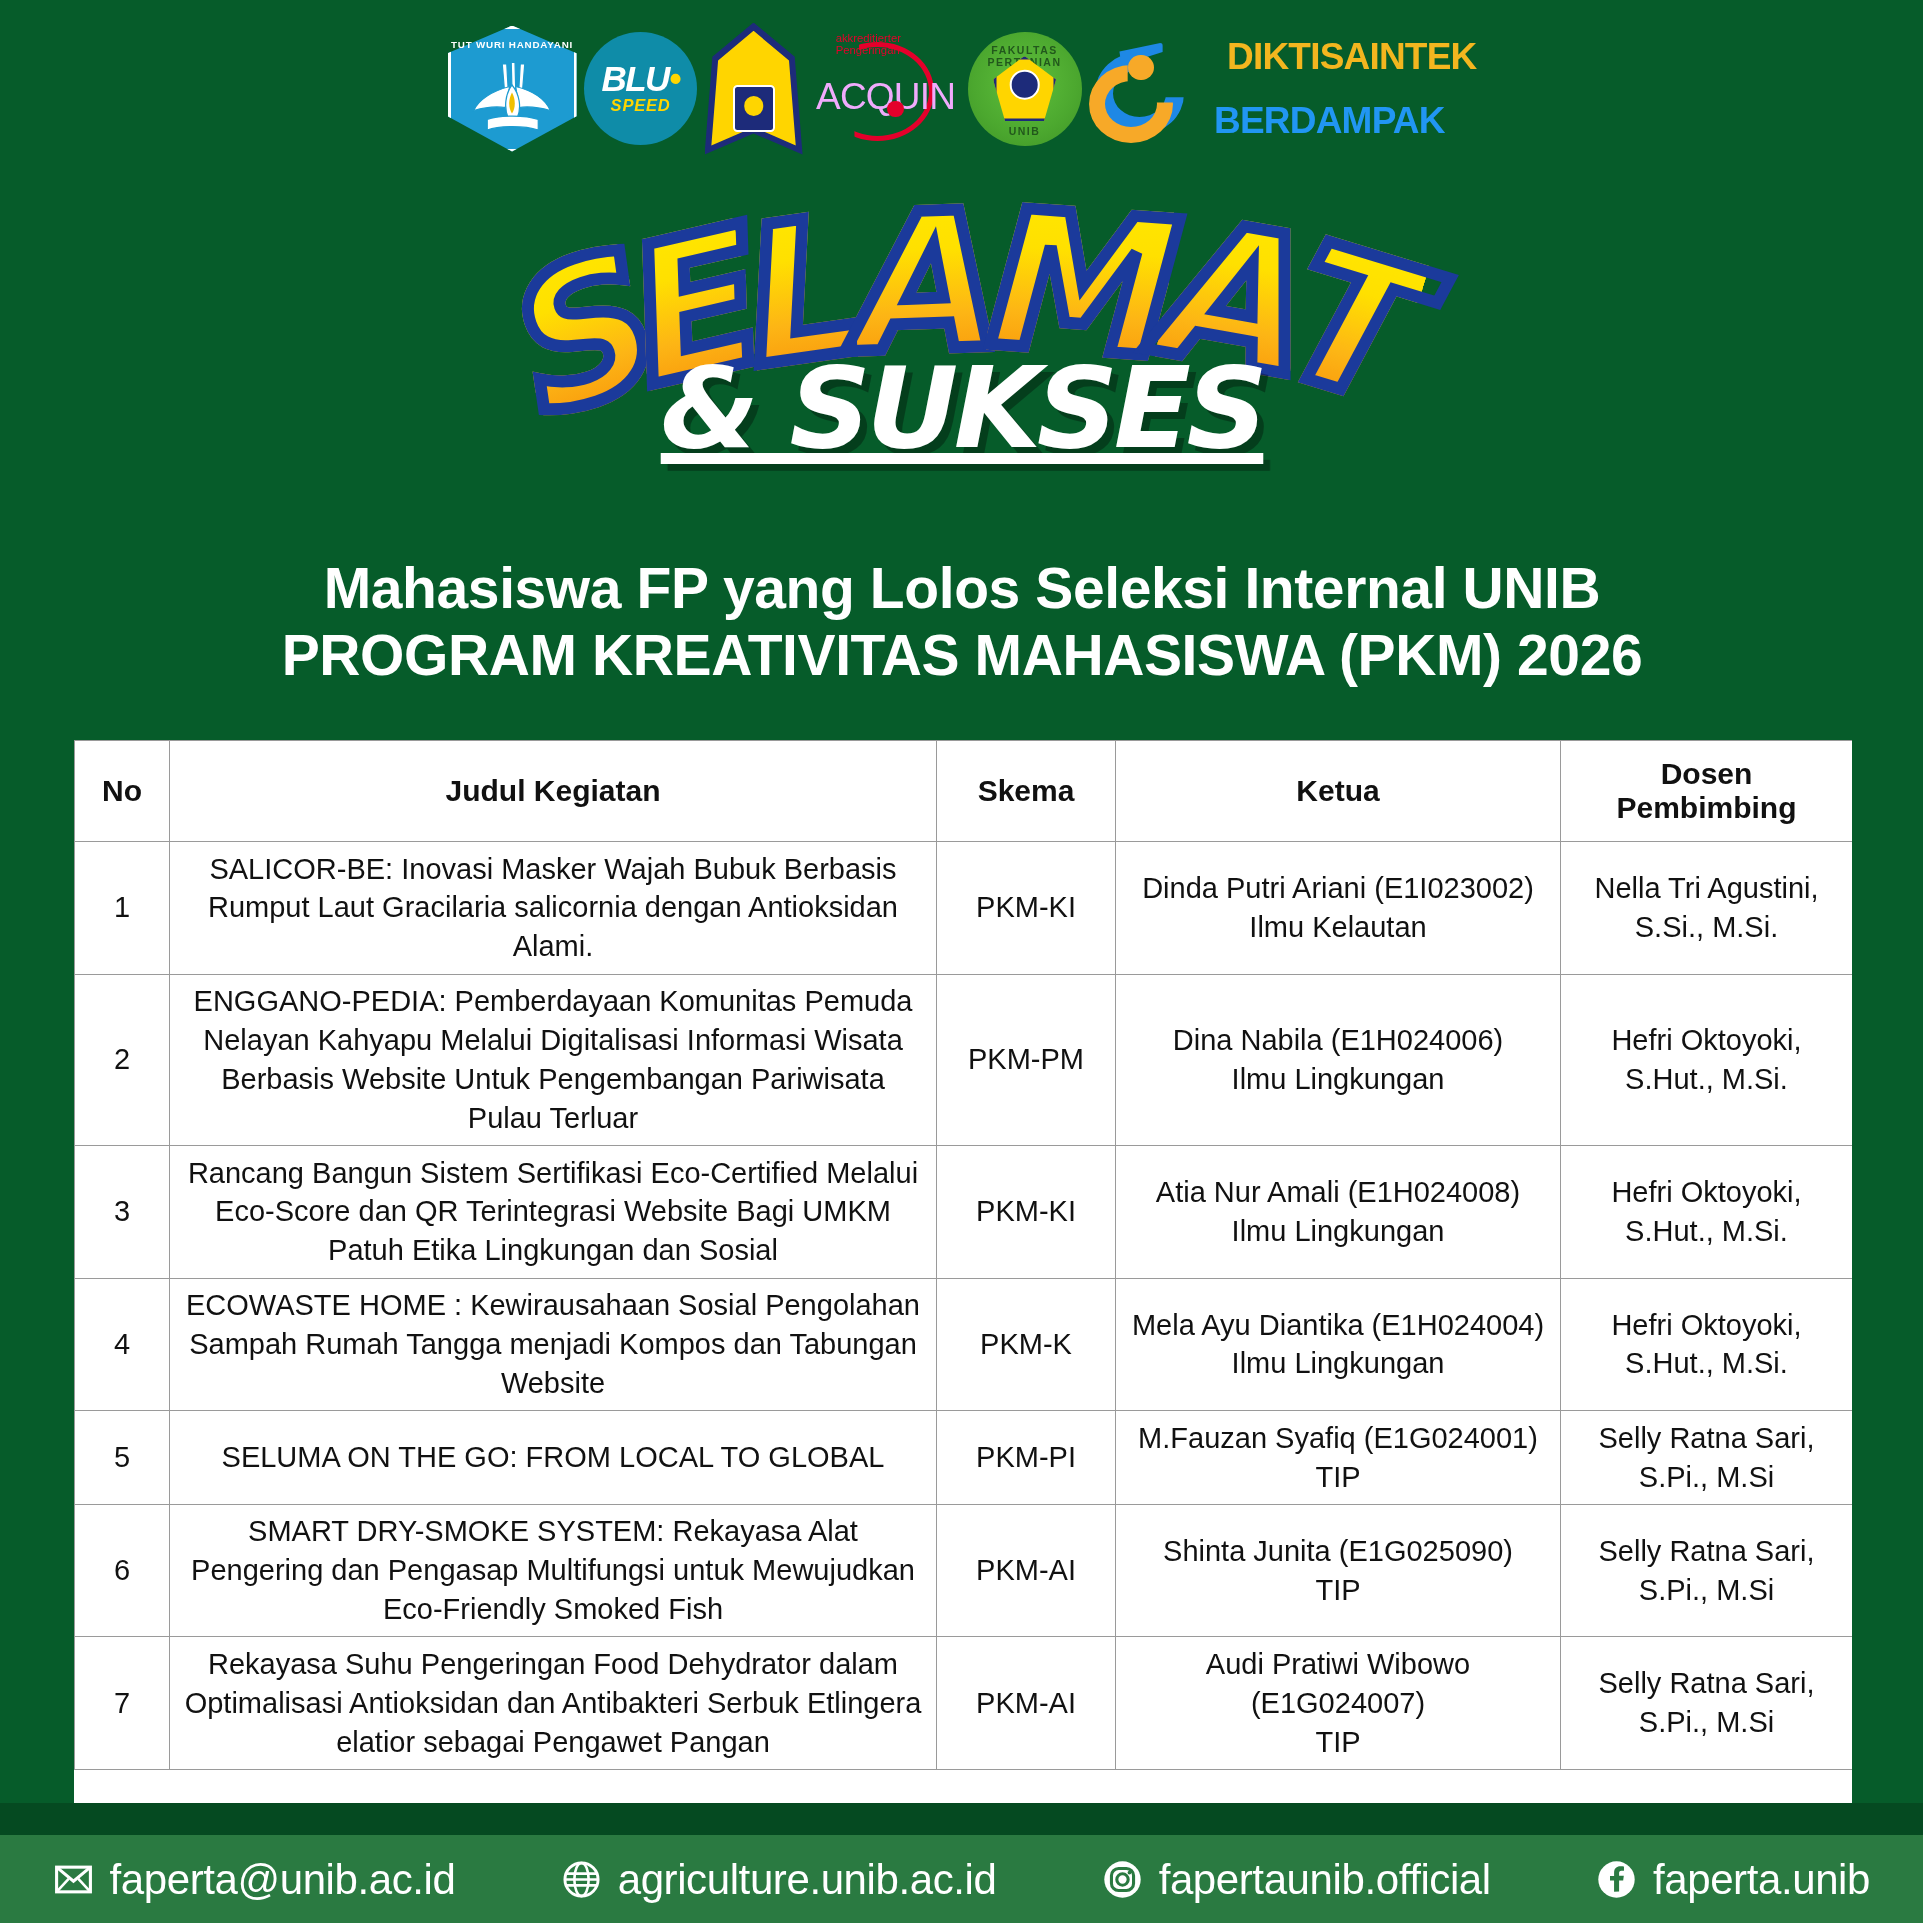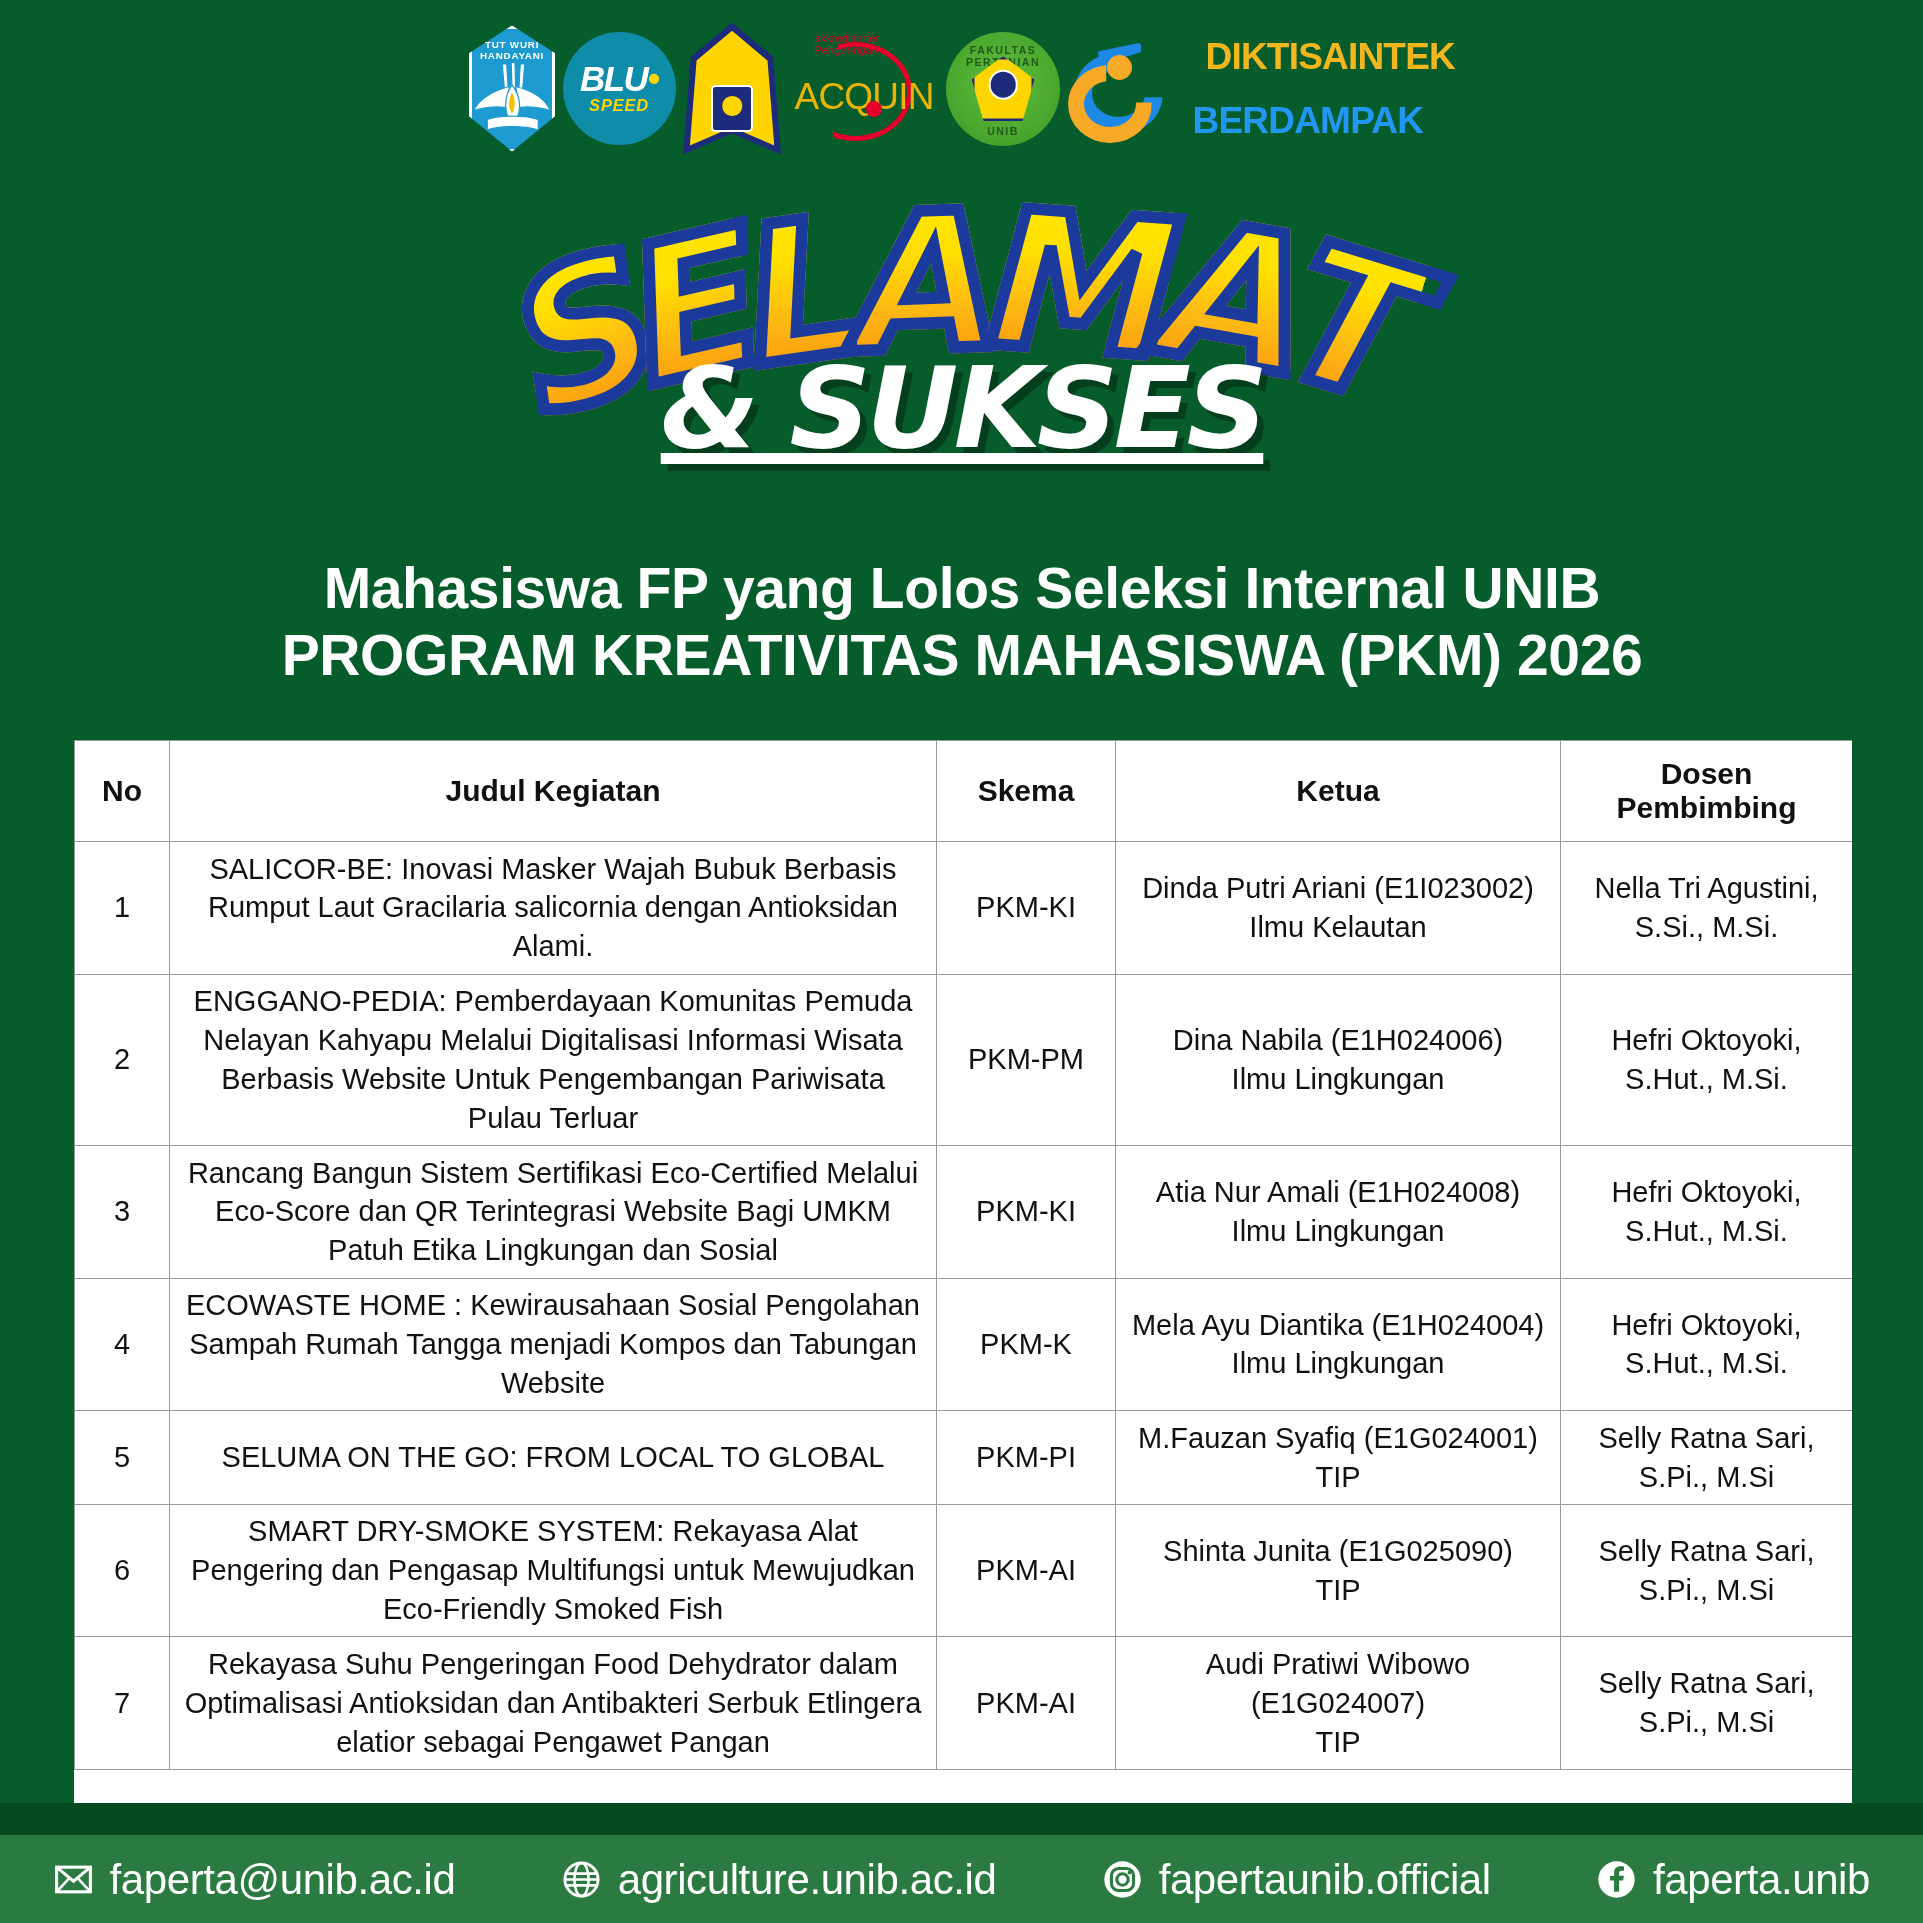--- a/index.html
+++ b/index.html
@@ -18,21 +18,21 @@
   
   .logo-strip {
     position: absolute;
     top: 21px; left: 0; width: 1924px; height: 135px;
     display: flex; align-items: center; justify-content: center;
     gap: 7.5px;
   }
   .logo { position: relative; flex: 0 0 auto; }
 
   
-  .logo-twh { width: 86px; height: 126px; }
+  .logo-twh { width: 129px; height: 126px; }
   .twh-shield {
     position: absolute; inset: 0;
     background: #1D9BD1;
     border: 3.8px solid #ffffff;
     clip-path: polygon(50% 0%, 100% 22%, 100% 72%, 50% 100%, 0% 72%, 0% 22%);
   }
   .twh-text {
     position: absolute; top: 13.5px; left: 0; width: 100%;
     text-align: center; color: #fff; font-size: 9.8px; font-weight: bold;
     letter-spacing: 0.8px; transform: scaleY(1.0);
@@ -79,21 +79,21 @@
     position: absolute; left: 10.5px; top: 13.5px; width: 113px; height: 99px;
     border: 5.3px solid #E4002B; border-radius: 50%;
     clip-path: polygon(34% 0%, 100% 0%, 100% 100%, 30% 100%, 30% 62%, 55% 62%, 55% 40%, 34% 40%);
   }
   .acq-top {
     position: absolute; left: 25.6px; top: 3px; width: 98px;
     color: #E4002B; font-size: 11.3px; line-height: 1.15; text-align: left;
   }
   .acq-word {
     position: absolute; left: 6px; top: 47px; width: 137px;
-    color: #eab308; font-size: 37px; font-weight: normal; letter-spacing: -0.8px;
+    color: #f0abfc; font-size: 37px; font-weight: normal; letter-spacing: -0.8px;
   }
   .acq-dot {
     position: absolute; left: 77px; top: 72px; width: 16.5px; height: 16.5px;
     border-radius: 50%; background: #E4002B;
   }
 
   
   .logo-fp { width: 114px; height: 114px; border-radius: 50%;
     background: radial-gradient(circle at 50% 45%, #5FBF3C 0%, #4CA82F 60%, #3E9426 100%); }
   .fp-text-top, .fp-text-bot {

